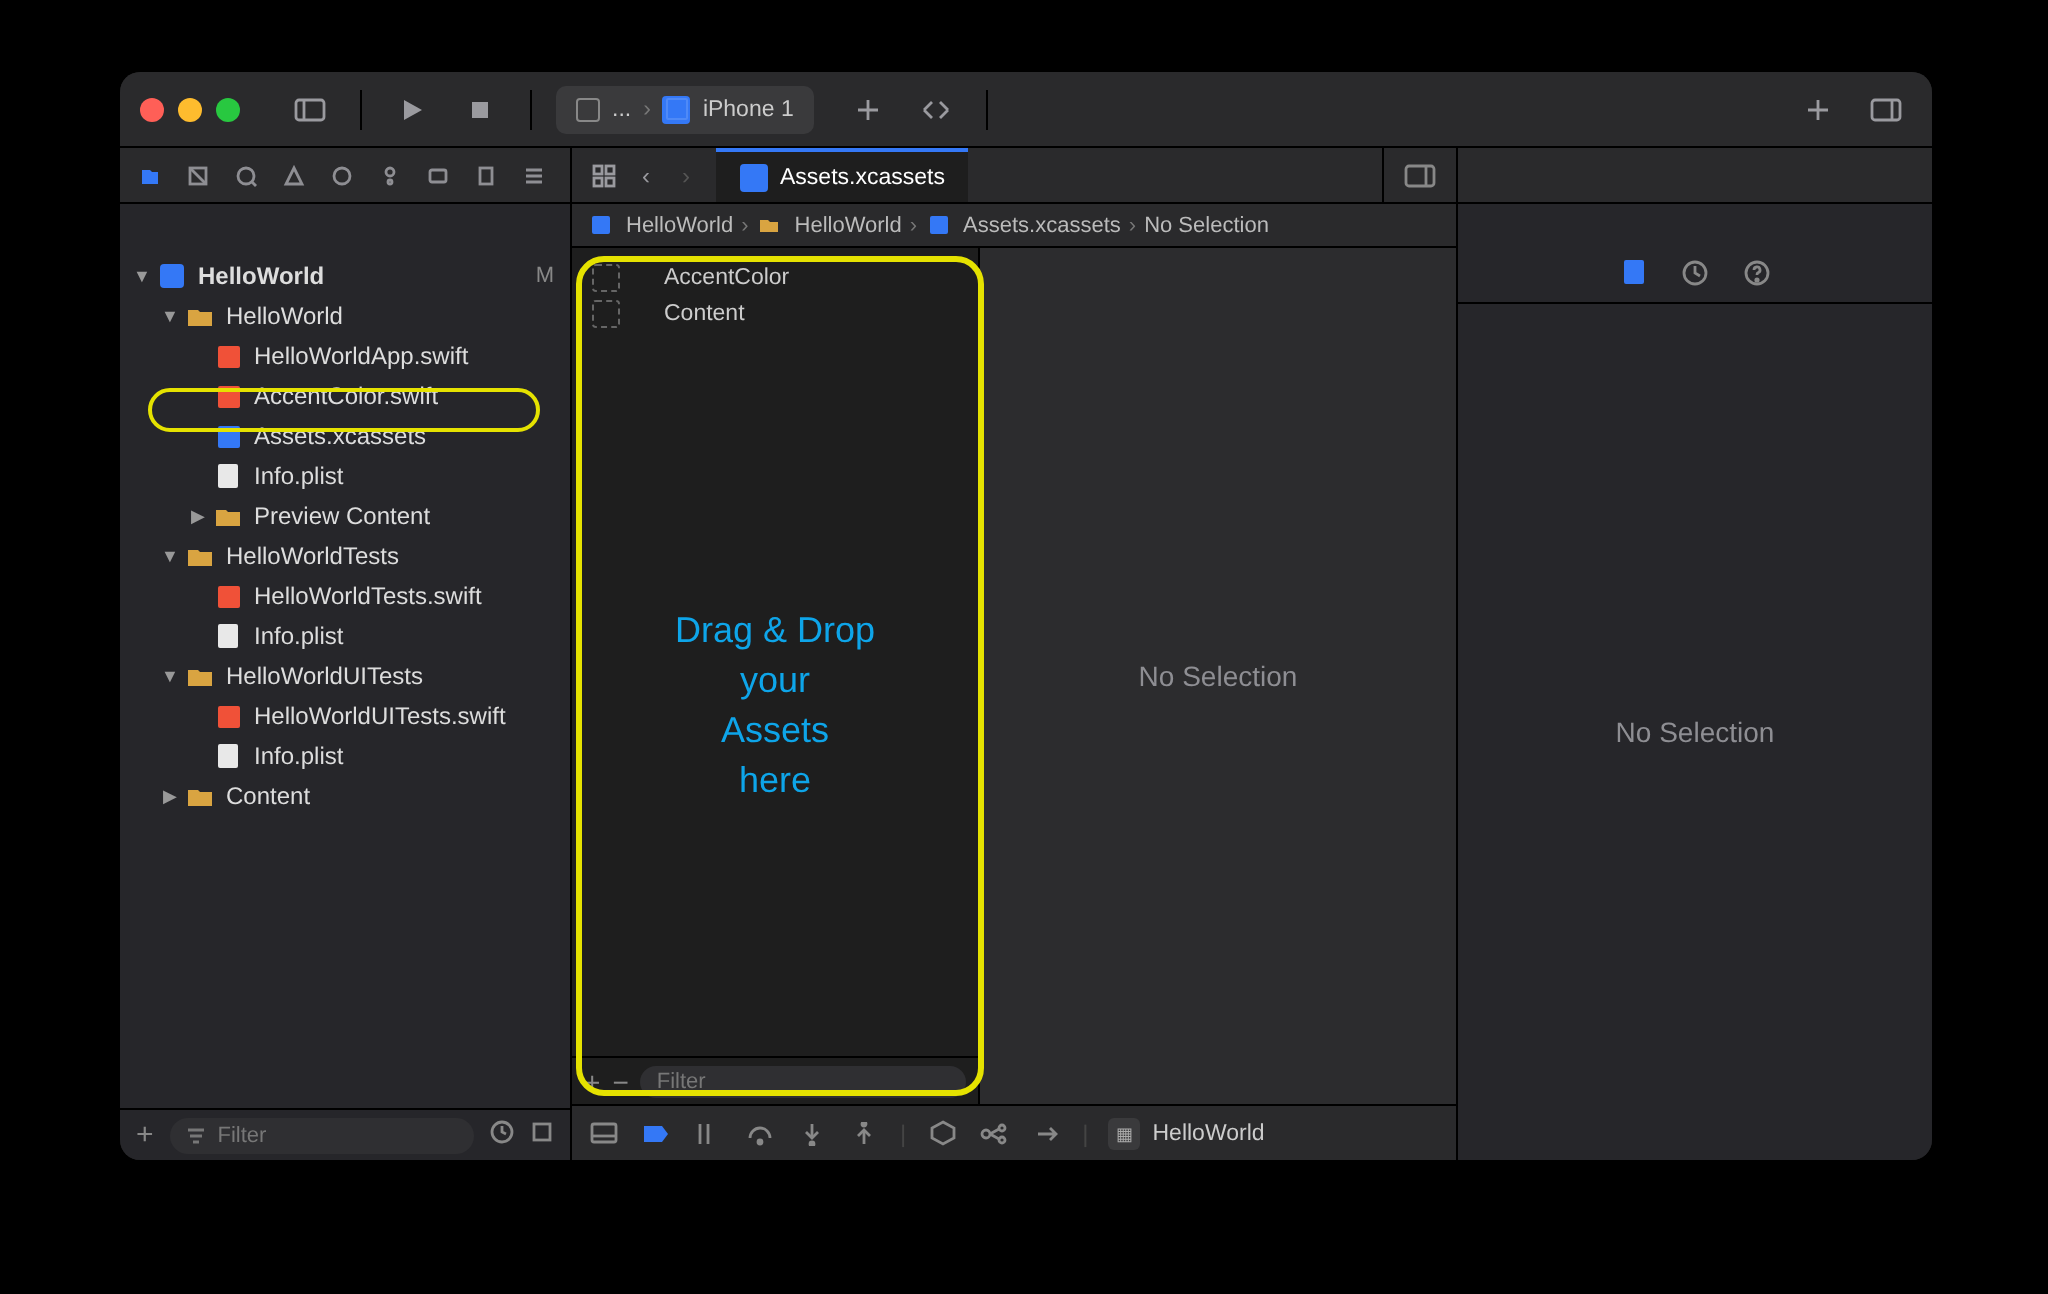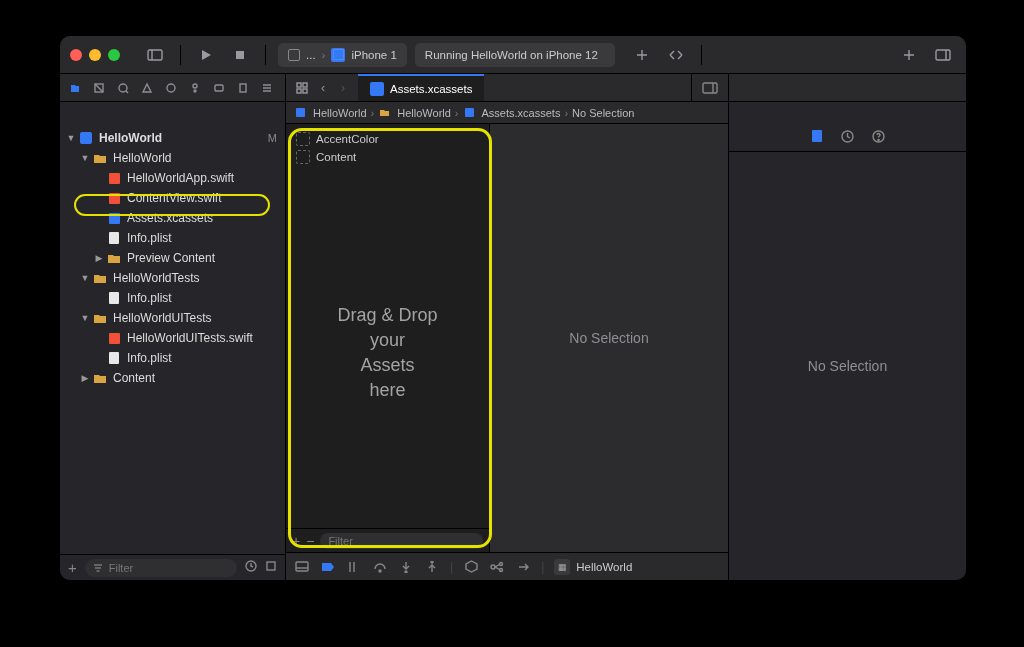--- a/index.html
+++ b/index.html
@@ -158,36 +158,36 @@
   .assetlist {
     width:204px;
     border-right:1px solid #000;
     background:#1e1e1e;
     display:flex; flex-direction:column;
     position:relative;
   }
   .assetlist .items { flex:1; padding:6px 0; }
   .assetlist .arow {
     display:flex; align-items:center; height:18px;
-    padding:0 10px; color:#ccc; font-size:11.5px; gap:6px;
+    padding:0 10px; color:#ccc; font-size:11.5px; gap:22px;
   }
   .assetlist .aic { width:14px;height:14px;border:1px dashed #666;border-radius:2px; }
   .assetlist .foot {
     height:24px; border-top:1px solid #000;
     display:flex; align-items:center; padding:0 6px; gap:6px; color:#888;
   }
   .assetlist .foot input {
     flex:1; height:16px; background:#2f2f32; border:none; border-radius:8px;
     padding:0 8px; color:#ccc; font-size:11px;
   }
   .assetlist .foot input::placeholder { color:#777; }
   .overlay-text {
     position:absolute; inset:0;
     display:flex; align-items:center; justify-content:center;
-    color:#a3a3a3; font-size:18px; text-align:center; line-height:1.4;
+    color:#0ea5e9; font-size:18px; text-align:center; line-height:1.4;
     pointer-events:none;
     padding-top:30px;
   }
 
   .preview {
     flex:1;
     background:#2c2c2e;
     display:flex; align-items:center; justify-content:center;
     color:#8e8e93; font-size:14px;
   }
@@ -258,23 +258,20 @@
     <div class="tb-sep"></div>
 
     <div class="scheme-pill">
       <span style="width:12px;height:12px;border:1px solid #888;border-radius:2px;"></span>
       <span>...</span>
       <span style="color:#777">›</span>
       <span class="device-icon"></span>
       <span>iPhone 1</span>
     </div>
 
-    <div class="status-pill">
-      <span>Running HelloWorld on iPhone 12</span>
-    </div>
 
     <div class="tb-btn" style="margin-left:6px;">
       <svg width="14" height="14">
           <line x1="7" y1="2" x2="7" y2="12"></line>
           <line x1="2" y1="7" x2="12" y2="7"></line>
         </svg>
     </div>
     <div class="tb-btn">
       <svg width="16" height="12">
           <path d="M2 6 L6 2 M2 6 L6 10 M14 6 L10 2 M14 6 L10 10"></path>
@@ -437,21 +434,21 @@
               </svg>
             </span>
           <span>HelloWorldApp.swift</span>
         </div>
         <div class="row" style="padding-left:46px;">
           <span class="ficon">
               <svg width="13" height="13">
                 <rect x="1" y="1" width="11" height="11" rx="1" fill="#f05138" stroke="none"></rect>
               </svg>
             </span>
-          <span>ContentView.swift</span>
+          <span>AccentColor.swift</span>
         </div>
         <div class="row" style="padding-left:46px;" id="sel-row">
           <span class="ficon">
               <svg width="13" height="13">
                 <rect x="1" y="1" width="11" height="11" rx="1" fill="#3478f6" stroke="none"></rect>
               </svg>
             </span>
           <span>Assets.xcassets</span>
         </div>
         <div class="row" style="padding-left:46px;">
@@ -473,20 +470,28 @@
         </div>
 
         <div class="row" style="padding-left:20px;">
           <span class="disc">▼</span>
           <span class="ficon">
               <svg width="14" height="12">
                 <path d="M1 3h5l1 1h6v7H1z" fill="#d9a441" stroke="none"></path>
               </svg>
             </span>
           <span>HelloWorldTests</span>
+        </div>
+        <div class="row" style="padding-left:46px;">
+          <span class="ficon">
+              <svg width="13" height="13">
+                <rect x="1" y="1" width="11" height="11" rx="1" fill="#f05138" stroke="none"></rect>
+              </svg>
+            </span>
+          <span>HelloWorldTests.swift</span>
         </div>
         <div class="row" style="padding-left:46px;">
           <span class="ficon">
               <svg width="12" height="14">
                 <rect x="1" y="1" width="10" height="12" rx="1" fill="#e8e8e8" stroke="none"></rect>
               </svg>
             </span>
           <span>Info.plist</span>
         </div>
 

